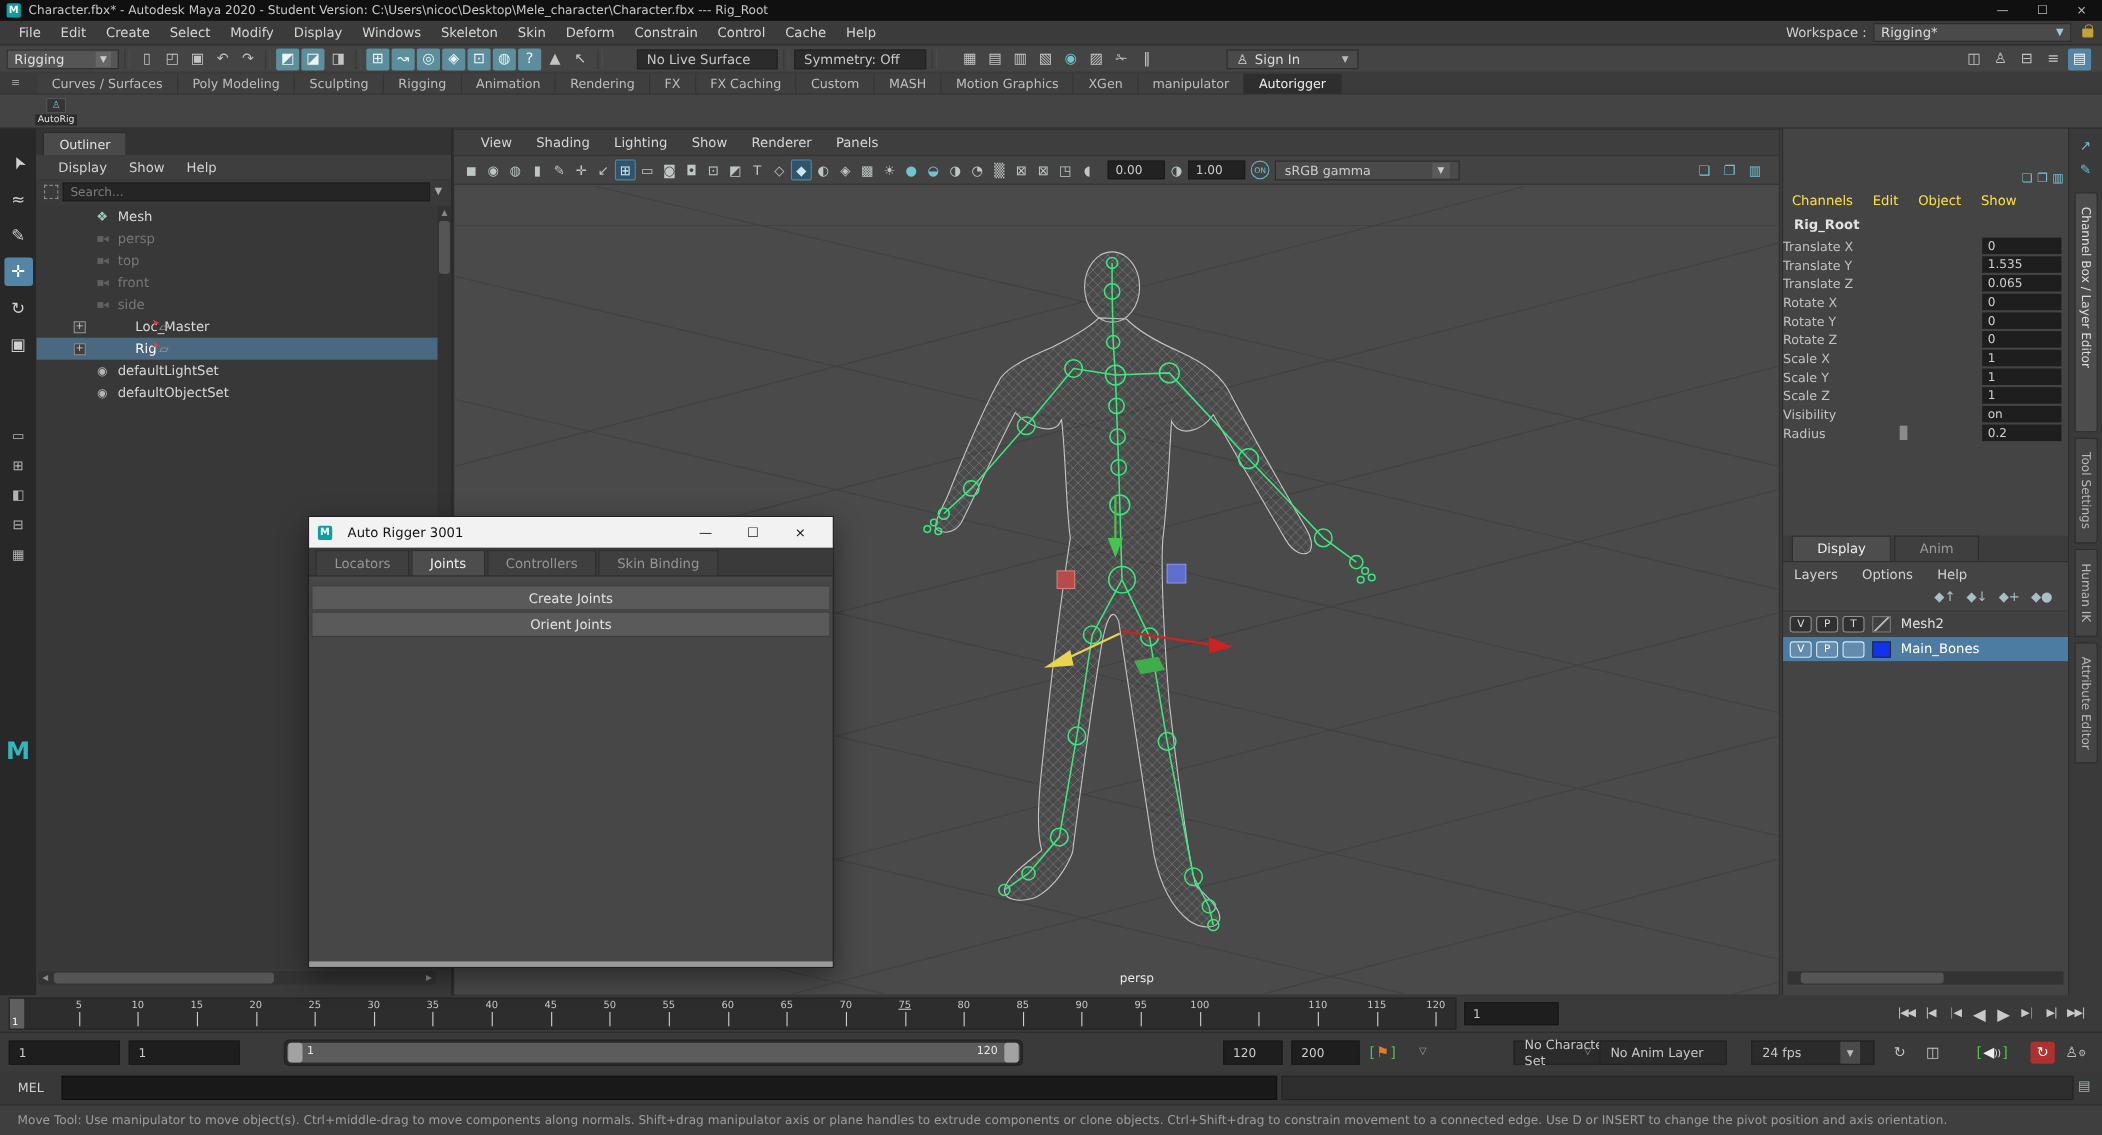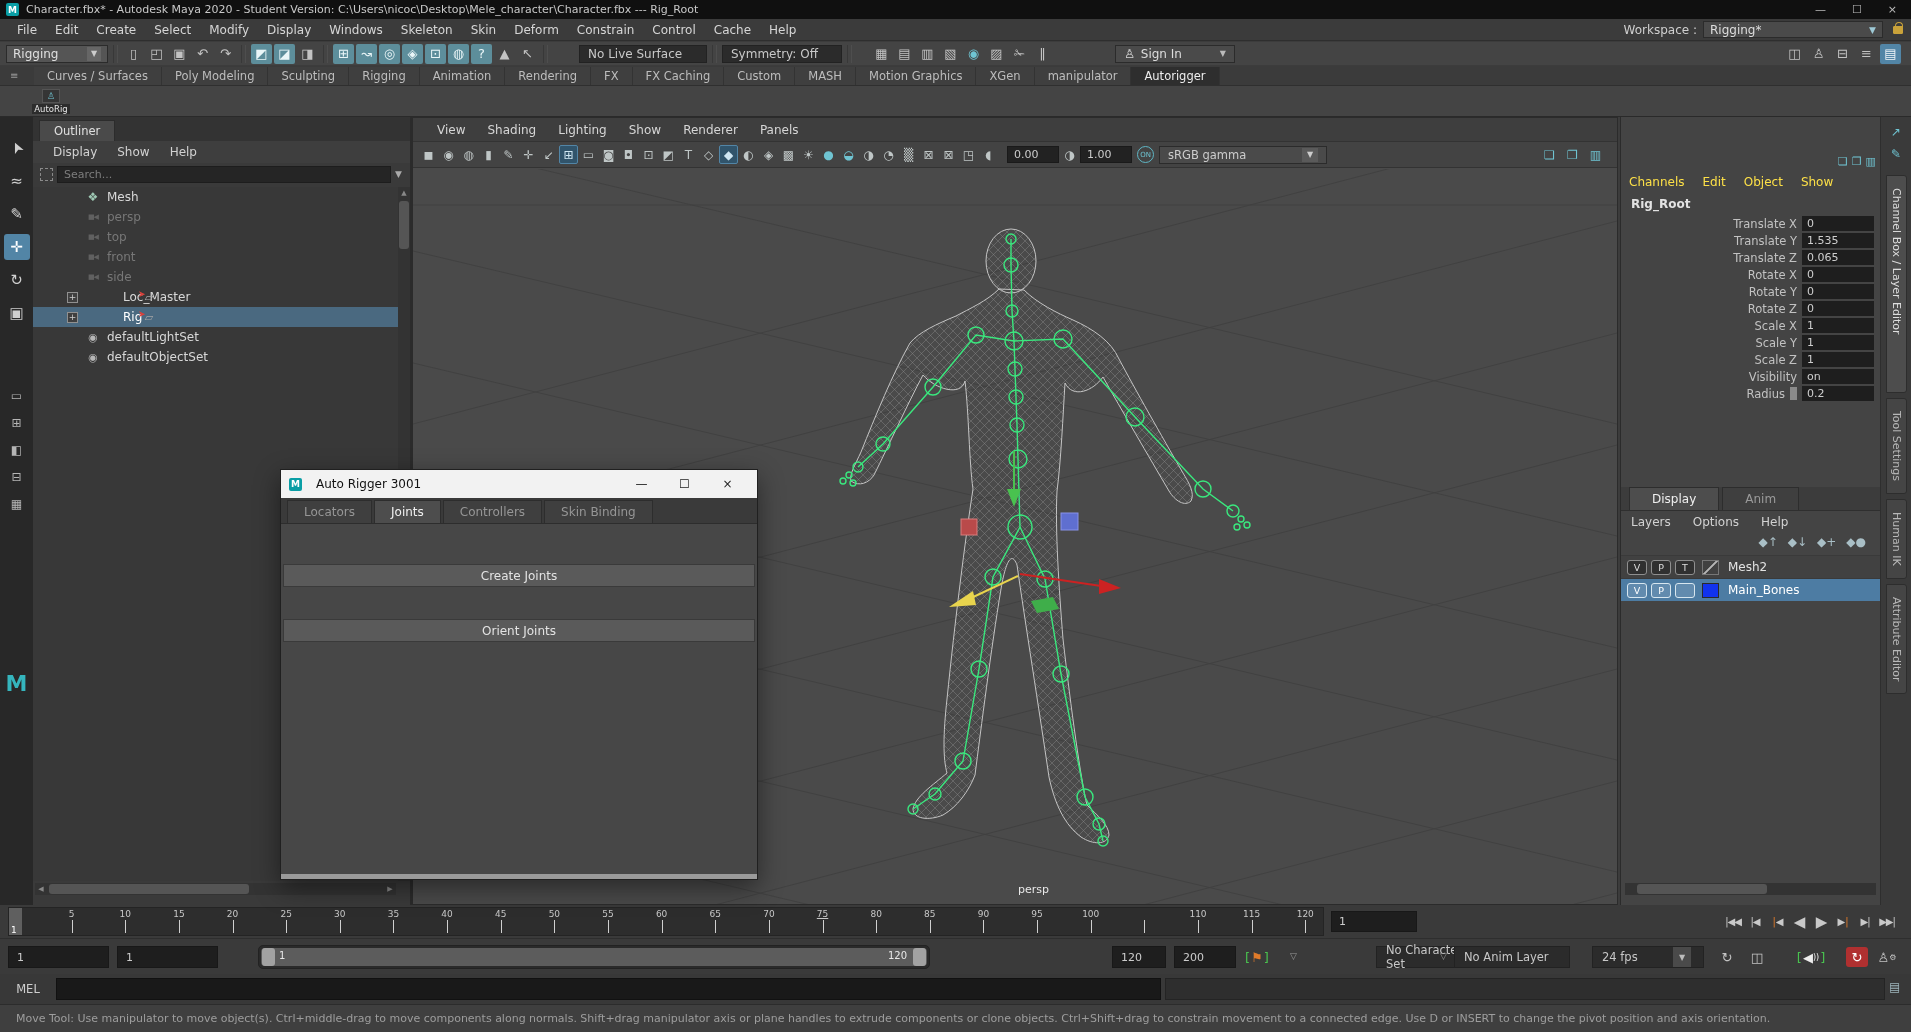--- a/index.html
+++ b/index.html
@@ -96,32 +96,32 @@
 
   
   .dialog { position:absolute; left:280px; top:469px; width:478px; height:411px; background:#474747; border:1px solid #202020; box-shadow:0 8px 24px rgba(0,0,0,.45); z-index:50; }
   .dlg-title { height:28px; background:#f2f2f2; display:flex; align-items:center; padding:0 8px; color:#111; font-size:12px; gap:7px; }
   .dlg-btns { margin-left:auto; display:flex; }
   .dlg-btns span { width:43px; text-align:center; color:#222; font-size:12px; }
   .dlg-tabs { height:26px; background:#3a3a3a; display:flex; align-items:flex-end; padding-left:6px; border-bottom:1px solid #2d2d2d; }
   .dlg-tab { padding:4px 16px; color:#969696; font-size:12px; background:#3f3f3f; border:1px solid #2d2d2d; border-bottom:none; margin-right:2px; }
   .dlg-tab.active { background:#4d4d4d; color:#f0f0f0; }
   .dlg-body { padding:8px 2px 0 2px; }
-  .dlg-button { height:23px; background:#5a5a5a; border:1px solid #3a3a3a; color:#e3e3e3; display:flex; align-items:center; justify-content:center; font-size:12px; margin-bottom:1px;margin-top:32px; }
+  .dlg-button { height:23px; background:#5a5a5a; border:1px solid #3a3a3a; color:#e3e3e3; display:flex; align-items:center; justify-content:center; font-size:12px; margin-bottom:1px; }
   .dlg-resize { position:absolute; bottom:0; left:0; right:0; height:5px; background:#9a9a9a; }
 
   
   .rightpanel { position:absolute; left:1620px; top:117px; width:260px; height:788px; background:#444; border-left:1px solid #2b2b2b; }
   .rp-topicons { position:absolute; right:4px; top:38px; display:flex; gap:4px; }
   .rp-topicons span { color:#6fc4d2; font-size:11px; }
   .cb-menus { position:absolute; top:58px; left:8px; display:flex; gap:4px; }
   .cb-menus span { padding:0 8px 0 0; color:#fde047; margin-right:6px; }
   .cb-object { position:absolute; top:80px; left:10px; font-weight:bold; color:#e2e2e2; }
   .cb-rows { position:absolute; top:98px; left:0; right:6px; }
-  .cbrow { height:17px; display:flex; align-items:center; justify-content:flex-end; gap:5px; }
+  .cbrow { height:17px; display:flex; align-items:center; justify-content:space-between; gap:5px; }
   .cbrow .lbl { color:#c2c2c2; font-size:11.5px; }
   .cbrow .handle { width:7px; height:13px; background:#8a8a8a; }
   .cbrow .val { width:72px; height:15px; background:#1e1e1e; color:#cfcfcf; font-size:11px; display:flex; align-items:center; padding:0 5px; }
   .layered { position:absolute; top:370px; left:0; right:0; bottom:0; }
   .le-tabs { display:flex; padding-left:8px; gap:3px; border-bottom:1px solid #2f2f2f; background:#3c3c3c; }
   .le-tab { padding:4px 22px; font-size:12px; color:#9a9a9a; background:#3f3f3f; border:1px solid #2d2d2d; border-bottom:none; }
   .le-tab.active { background:#4d4d4d; color:#efefef; }
   .le-menus { display:flex; padding:4px 0 2px 10px; }
   .le-menus span { margin-right:22px; color:#d2d2d2; }
   .le-icons { display:flex; justify-content:flex-end; gap:10px; padding:4px 14px 6px 0; }

